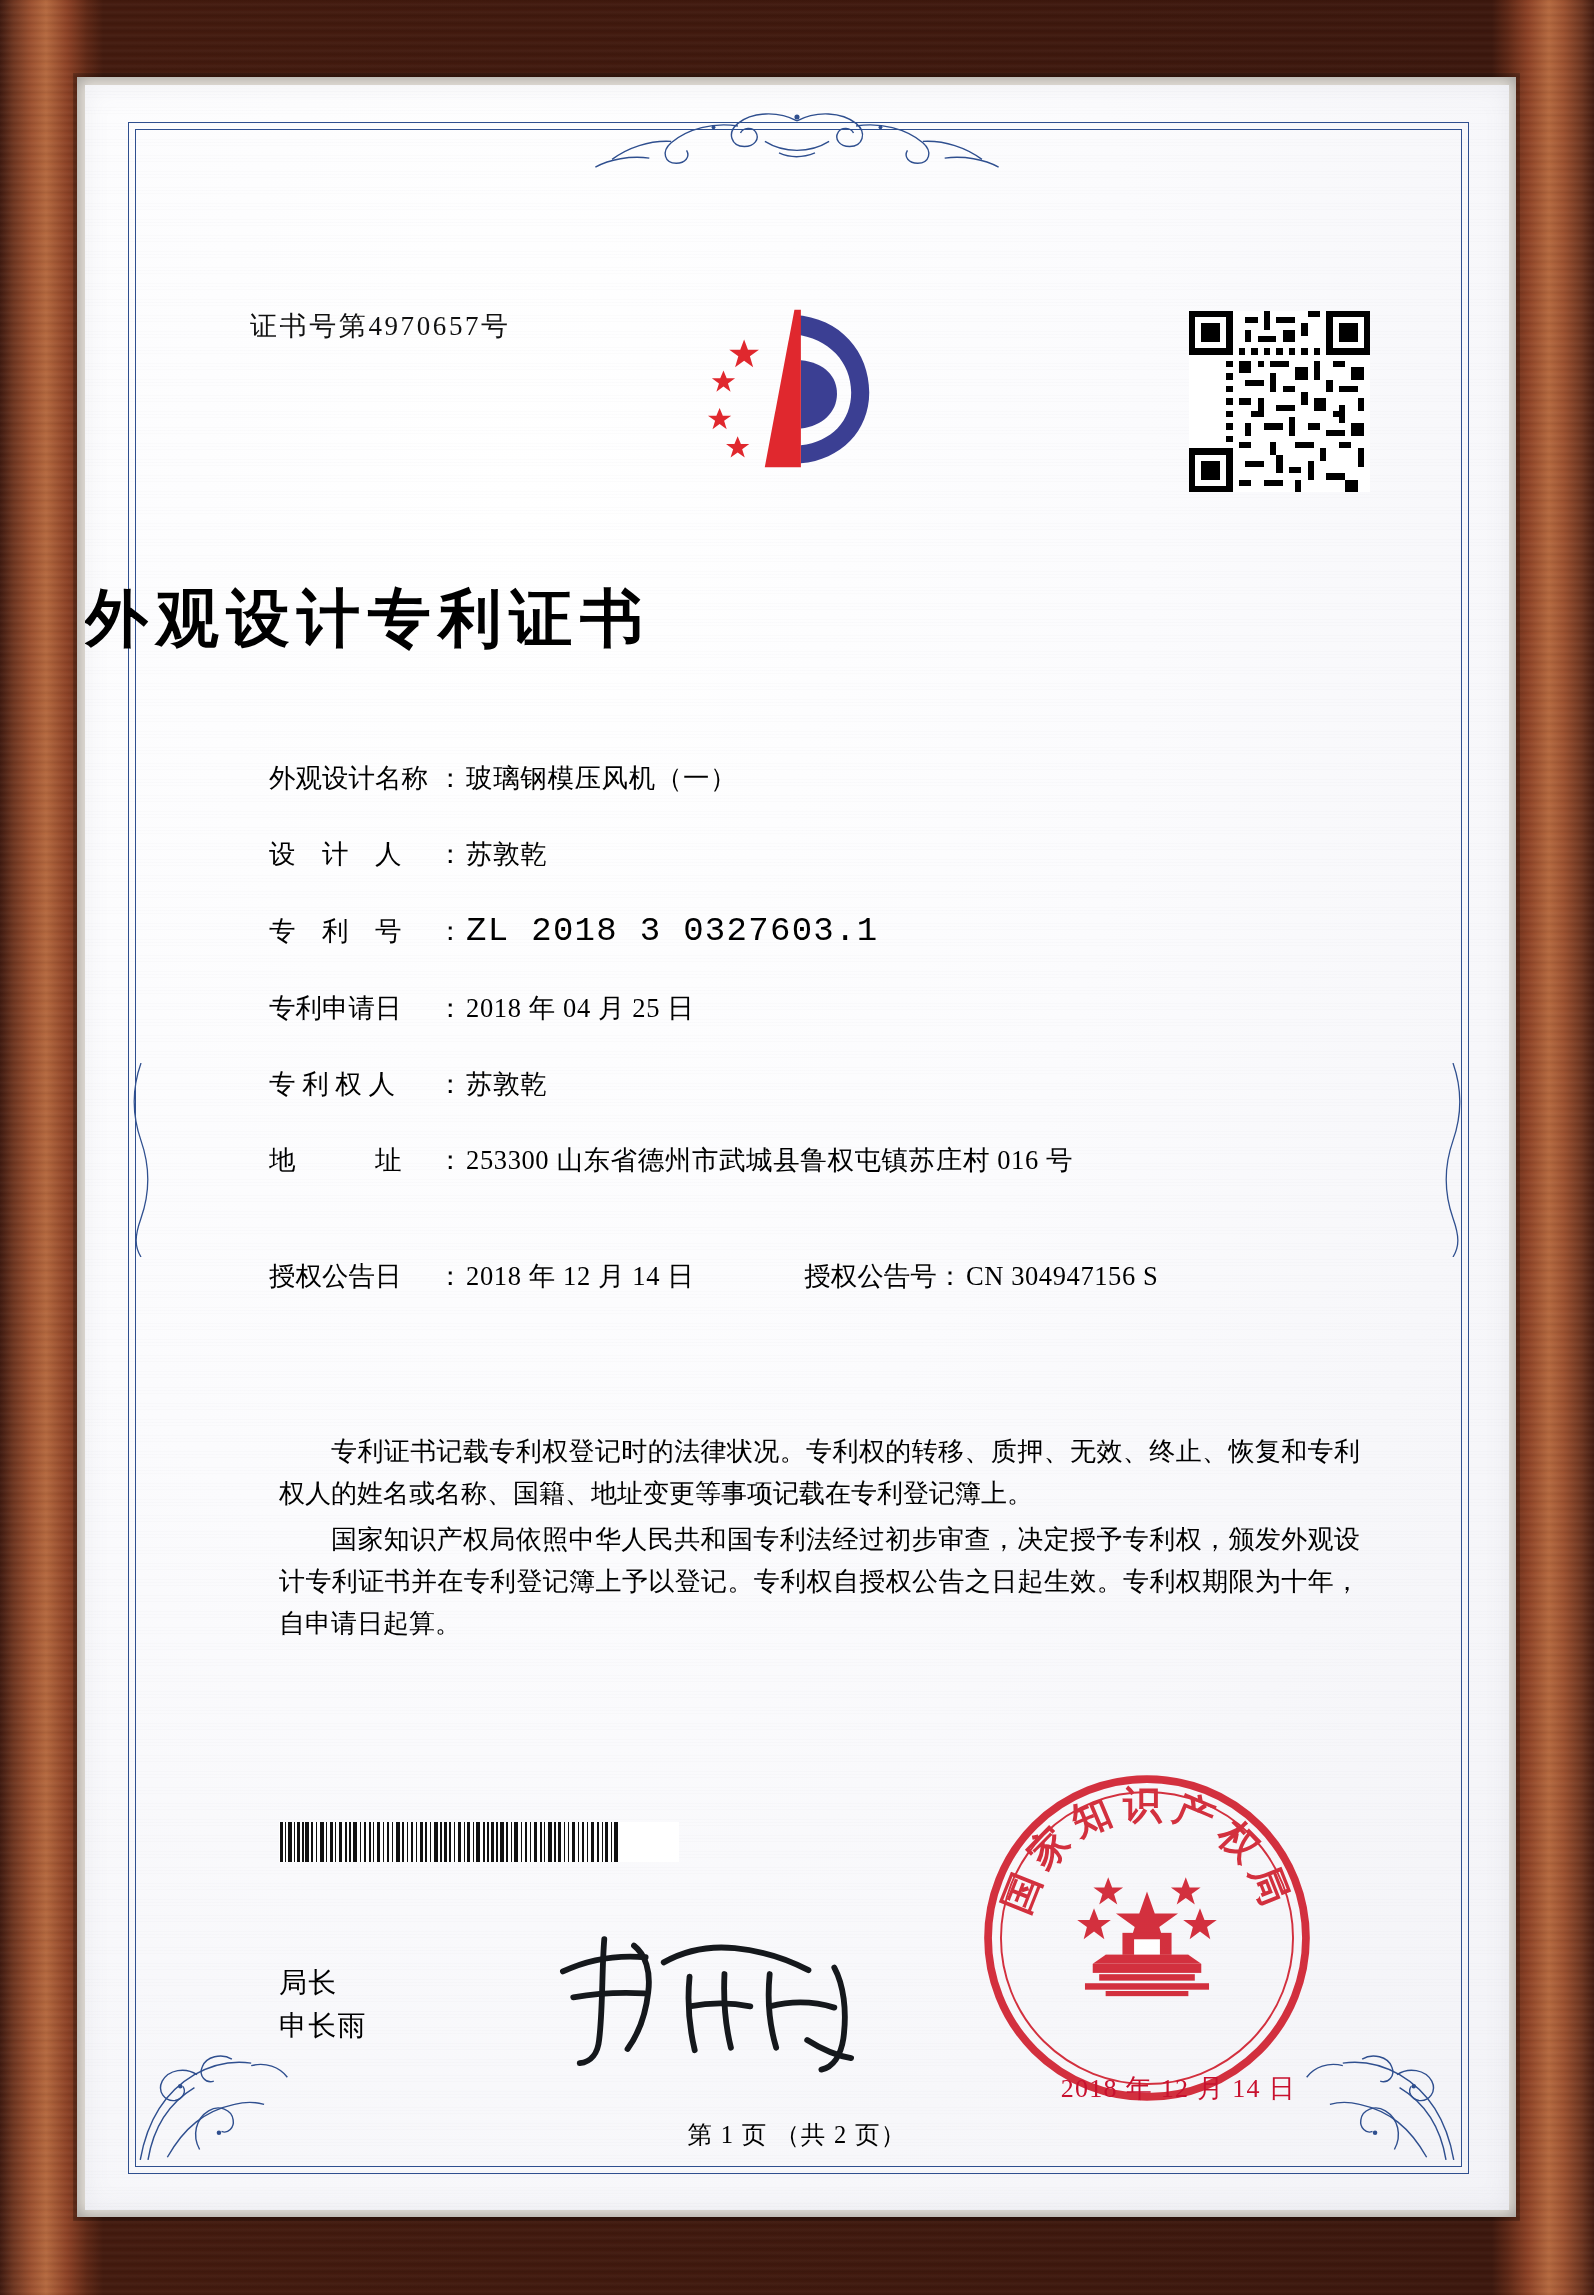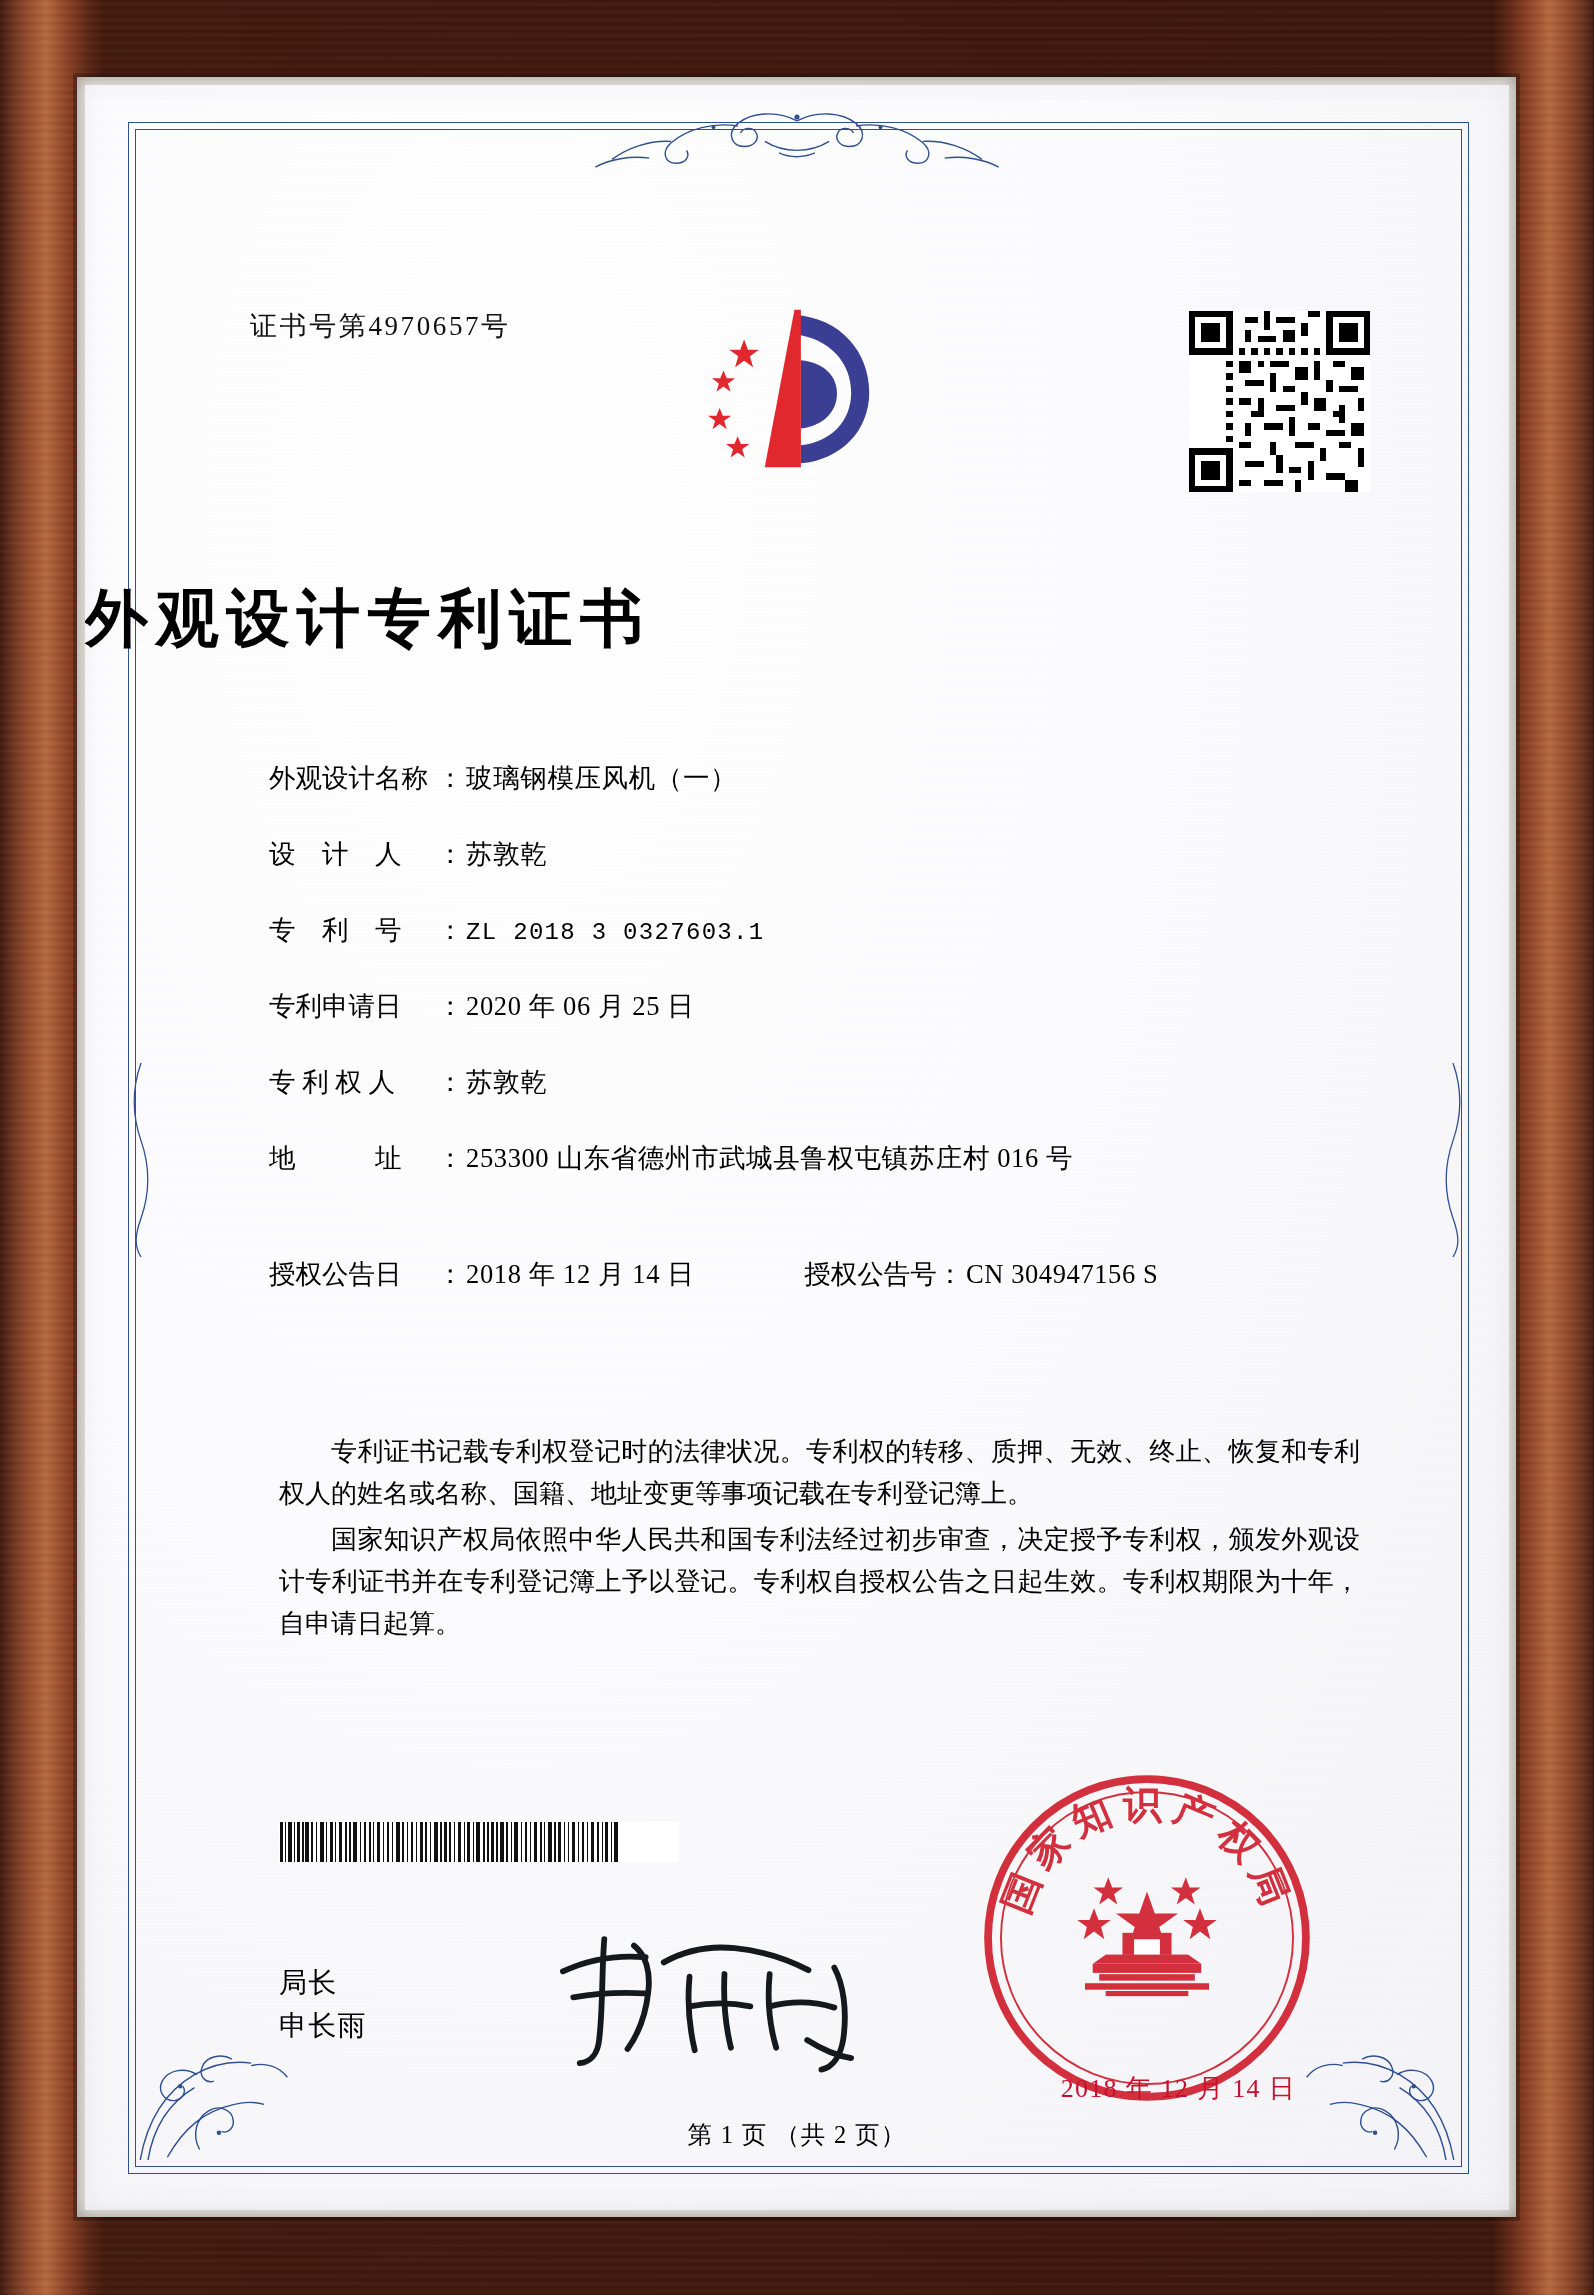--- a/index.html
+++ b/index.html
@@ -155,21 +155,21 @@
     color: #000;
     white-space: nowrap;
   }
   .field-label {
     display: inline-block;
     width: 168px;
     letter-spacing: 0px;
   }
   .field-colon { margin: 0 2.6px 0 0; }
   .field-value { letter-spacing: 0.6px; }
-  .field-value.mono { font-family: "Liberation Mono", "DejaVu Sans Mono", monospace; font-size: 24px; letter-spacing: 1.3px;}
+  .field-value.mono { font-family: "Liberation Mono", "DejaVu Sans Mono", monospace; font-size: 34px; letter-spacing: 1.3px;}
   .field-row.inline-two .second-label {
     margin-left: 110px;
     margin-top: 40px;
   }
 
   .paragraphs {
     position: absolute;
     left: 194px;
     right: 149px;
     top: 1346px;
@@ -440,21 +440,21 @@
 
       <div class="field-row">
         <span class="field-label">专　利　号</span>
         <span class="field-colon">：</span>
         <span class="field-value mono">ZL 2018 3 0327603.1</span>
       </div>
 
       <div class="field-row">
         <span class="field-label">专利申请日</span>
         <span class="field-colon">：</span>
-        <span class="field-value">2020 年 06 月 25 日</span>
+        <span class="field-value">2018 年 04 月 25 日</span>
       </div>
 
       <div class="field-row">
         <span class="field-label">专 利 权 人</span>
         <span class="field-colon">：</span>
         <span class="field-value">苏敦乾</span>
       </div>
 
       <div class="field-row">
         <span class="field-label">地　　　址</span>

